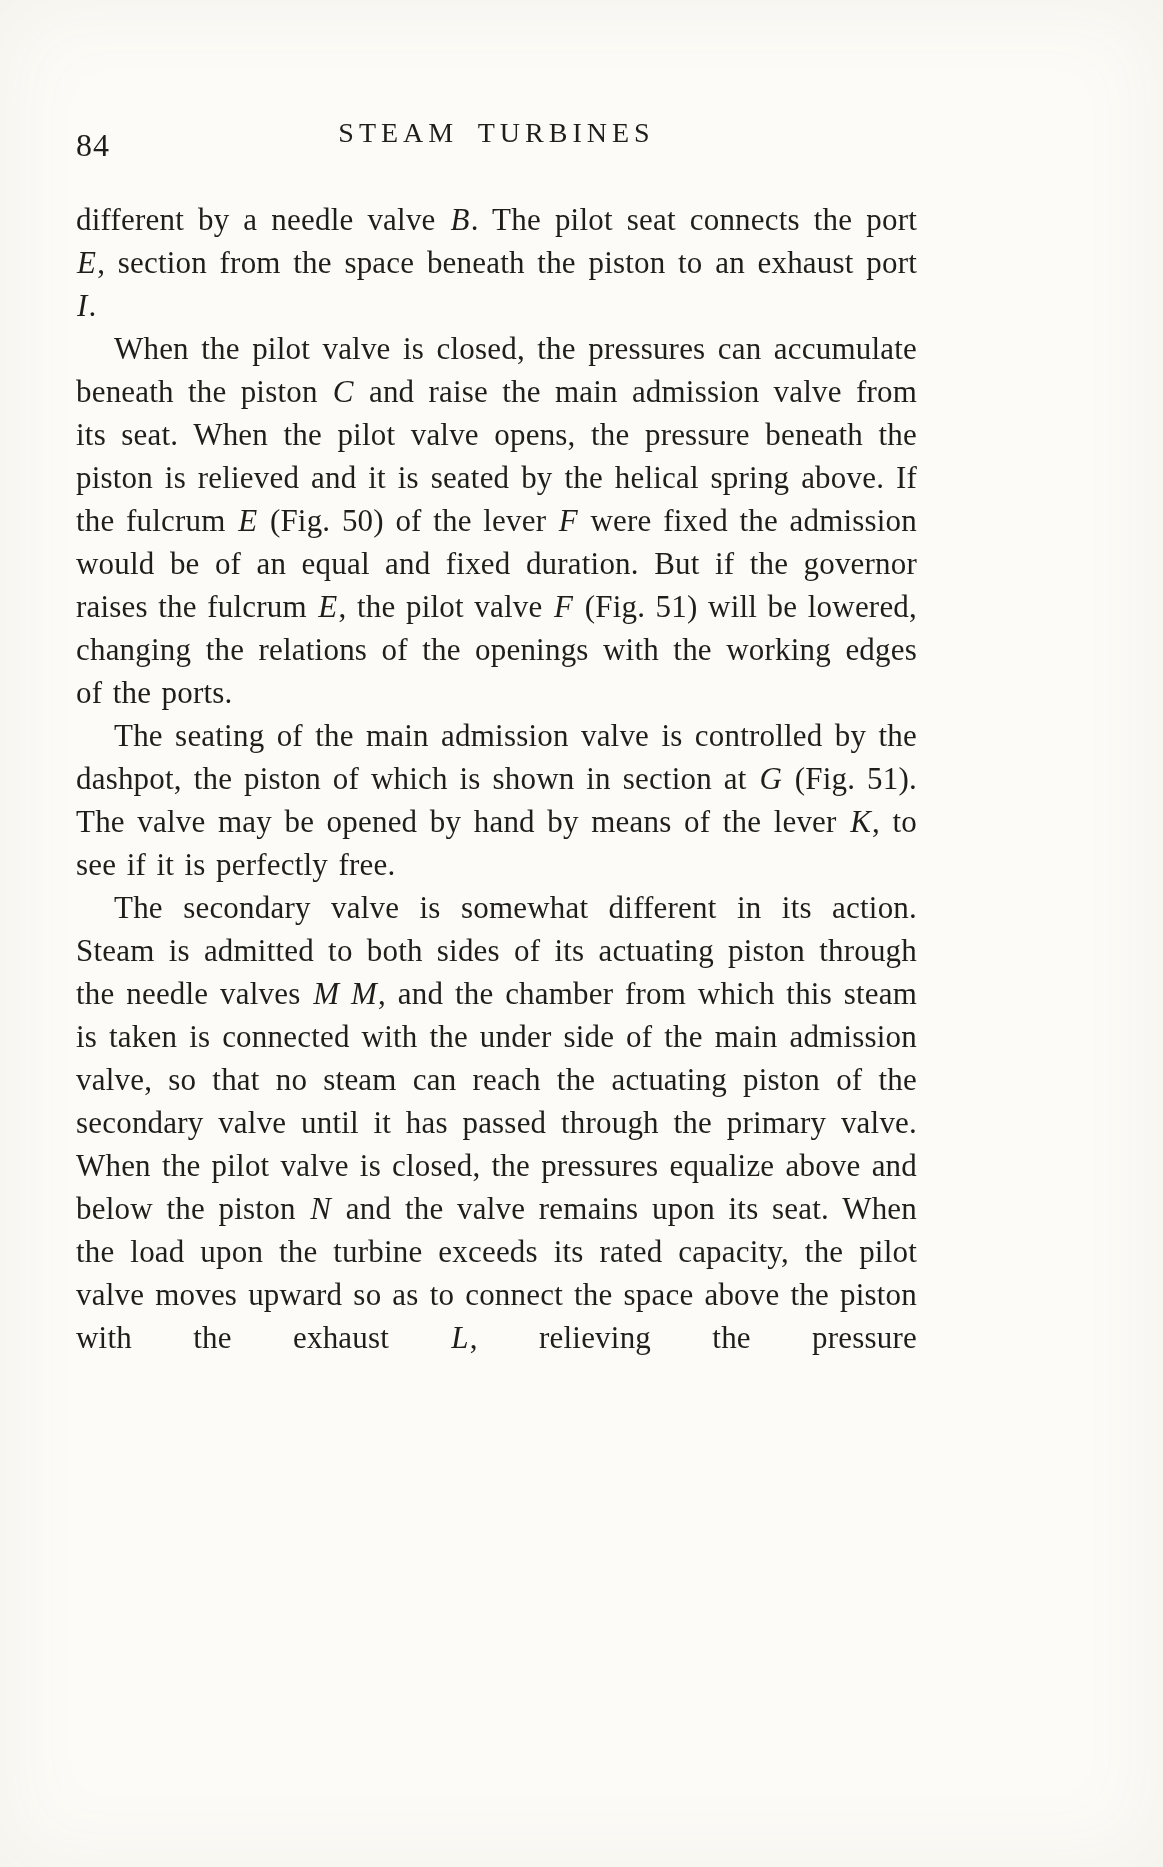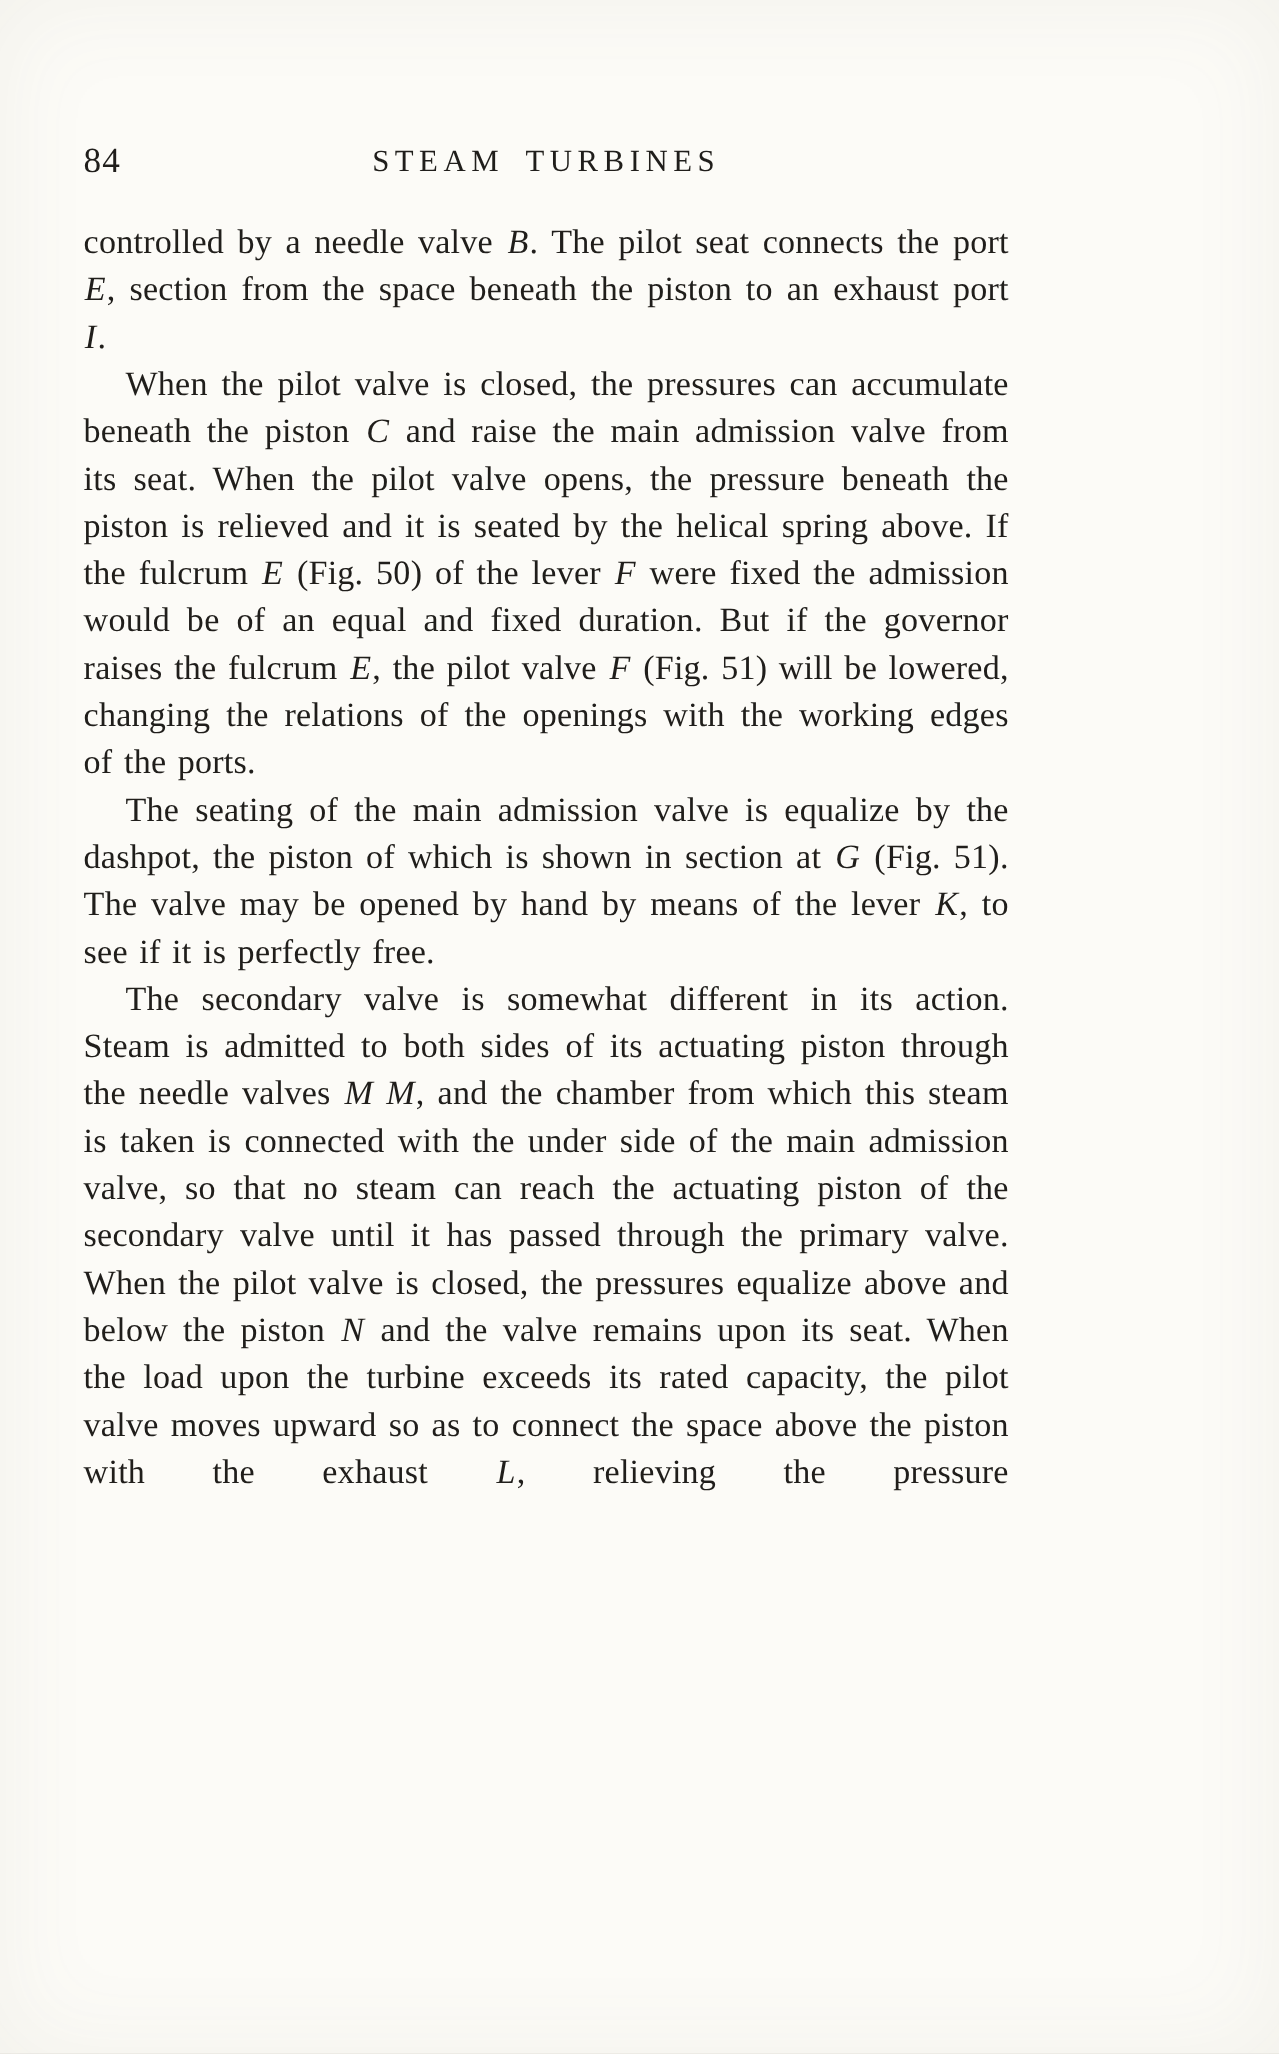--- a/index.html
+++ b/index.html
@@ -36,21 +36,21 @@
     position: absolute;
     left: 0;
     bottom: 0;
     font-size: 32px;
     letter-spacing: 1px;
   }
   .running-title {
     position: absolute;
     left: 0;
     right: 0;
-    bottom: 1px;
+    bottom: 15px;
     text-align: center;
     font-size: 28px;
     letter-spacing: 5px;
     word-spacing: 8px;
   }
   .text-block p {
     margin: 0;
     font-size: 31px;
     line-height: 43px;
     text-align: justify;
@@ -70,18 +70,18 @@
 </style>
 </head>
 <body>
 
 <div class="page">
   <header class="page-header">
     <span class="page-number">84</span>
     <span class="running-title">STEAM TURBINES</span>
   </header>
   <main class="text-block">
-      <p><span>controlled by a needle valve </span><em>B</em><span>.  The pilot seat connects the port </span><em>E</em><span>, section from the space beneath the piston to an exhaust port </span><em>I</em><span>.</span></p>
+      <p><span>different by a needle valve </span><em>B</em><span>.  The pilot seat connects the port </span><em>E</em><span>, section from the space beneath the piston to an exhaust port </span><em>I</em><span>.</span></p>
       <p class="indent"><span>When the pilot valve is closed, the pressures can accumulate beneath the piston </span><em>C</em><span> and raise the main admission valve from its seat.  When the pilot valve opens, the pressure beneath the piston is relieved and it is seated by the helical spring above.  If the fulcrum </span><em>E</em><span> (Fig. 50) of the lever </span><em>F</em><span> were fixed the admission would be of an equal and fixed duration.  But if the governor raises the fulcrum </span><em>E</em><span>, the pilot valve </span><em>F</em><span> (Fig. 51) will be lowered, changing the relations of the openings with the working edges of the ports.</span></p>
-      <p class="indent"><span>The seating of the main admission valve is equalize by the dashpot, the piston of which is shown in section at </span><em>G</em><span> (Fig. 51).  The valve may be opened by hand by means of the lever </span><em>K</em><span>, to see if it is perfectly free.</span></p>
+      <p class="indent"><span>The seating of the main admission valve is controlled by the dashpot, the piston of which is shown in section at </span><em>G</em><span> (Fig. 51).  The valve may be opened by hand by means of the lever </span><em>K</em><span>, to see if it is perfectly free.</span></p>
       <p class="indent continues"><span>The secondary valve is somewhat different in its action.  Steam is admitted to both sides of its actuating piston through the needle valves </span><em>M M</em><span>, and the chamber from which this steam is taken is connected with the under side of the main admission valve, so that no steam can reach the actuating piston of the secondary valve until it has passed through the primary valve.  When the pilot valve is closed, the pressures equalize above and below the piston </span><em>N</em><span> and the valve remains upon its seat.  When the load upon the turbine exceeds its rated capacity, the pilot valve moves upward so as to connect the space above the piston with the exhaust </span><em>L</em><span>, relieving the pressure</span></p>
     </main>
 </div>
 
 </body></html>

